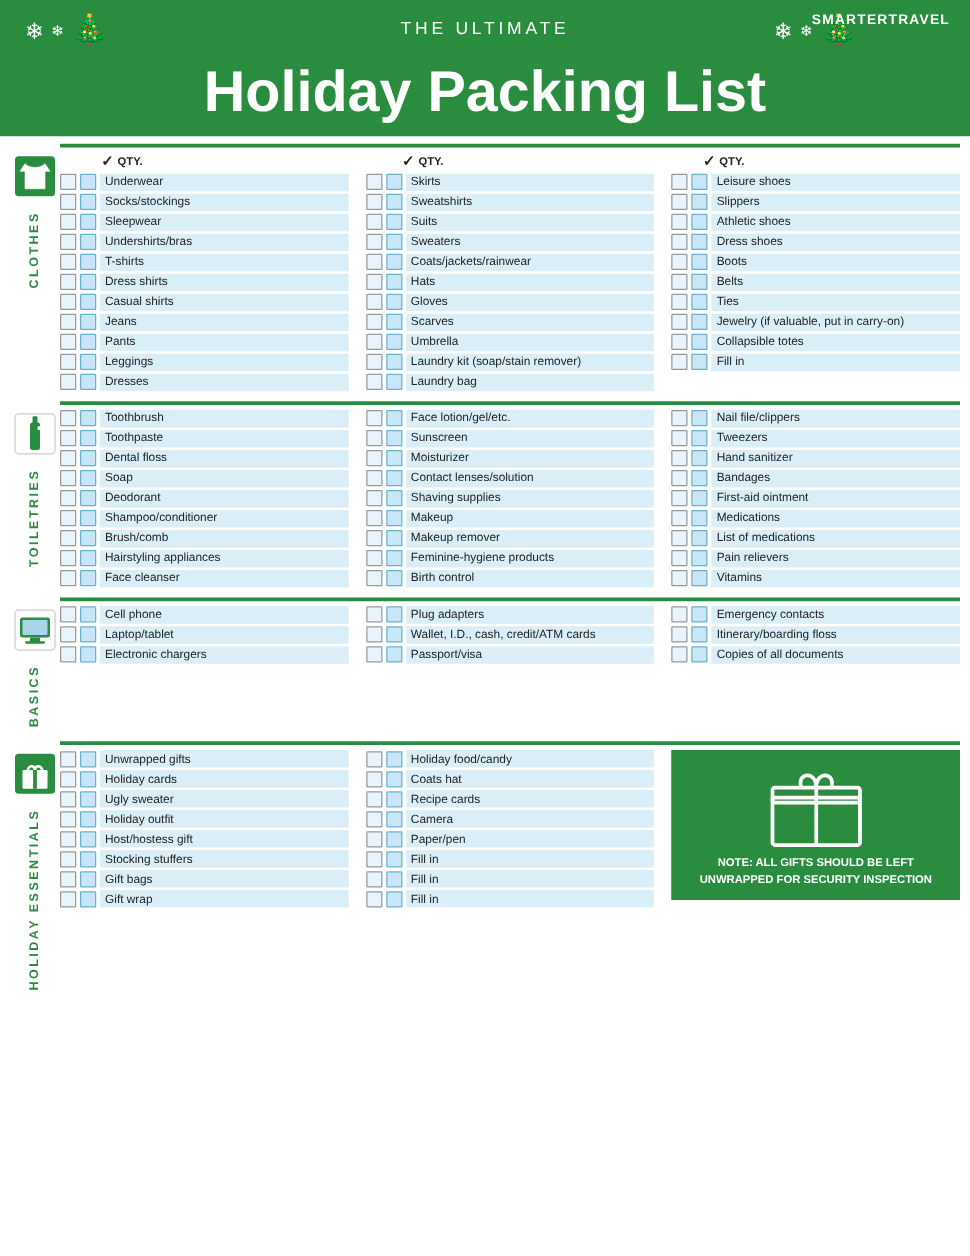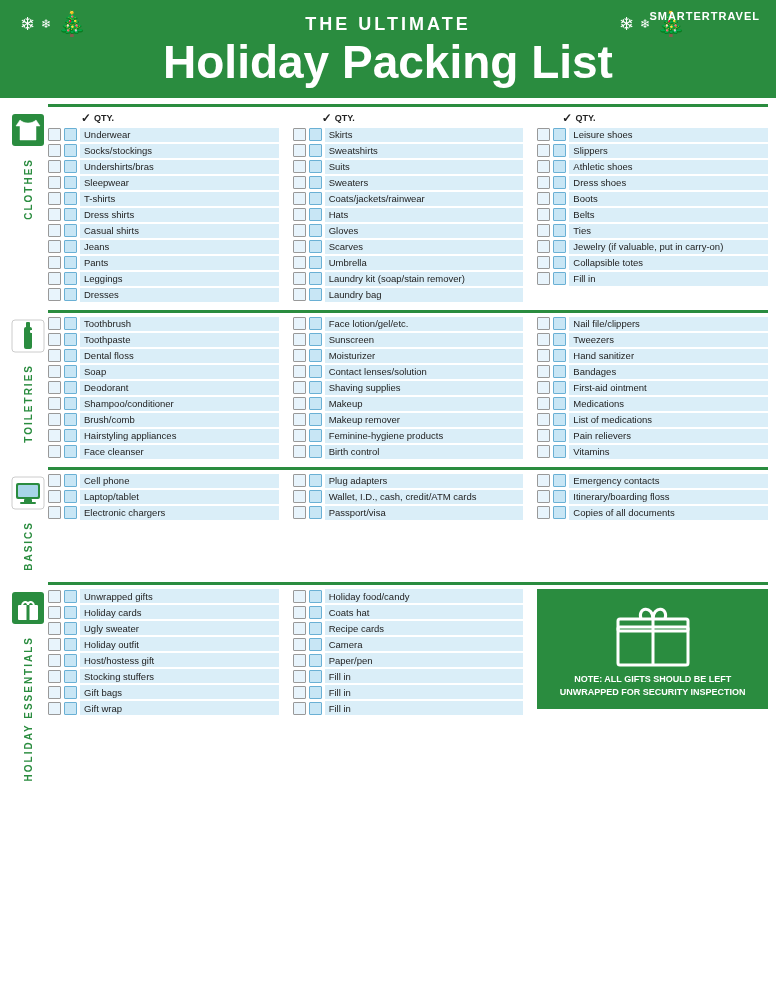--- a/index.html
+++ b/index.html
@@ -22,25 +22,25 @@
     .header .brand {
       position: absolute;
       top: 10px;
       right: 16px;
       font-size: 11px;
       font-weight: bold;
       letter-spacing: 1px;
       color: white;
     }
     .header .subtitle {
-      font-size: 18px;
-      font-weight: bold;
+      font-size: 14px;
+      font-weight: normal;
       letter-spacing: 3px;
       text-transform: uppercase;
-      margin-bottom: 2px;
+      margin-bottom: 18px;
     }
     .header .title {
       font-size: 46px;
       font-weight: 900;
       line-height: 1.1;
     }
     .header-deco-left {
       position: absolute;
       left: 20px;
       top: 10px;
@@ -245,26 +245,26 @@
                 <div class="item-label">Underwear</div>
               </div>
               <div class="list-item">
                 <div class="checkbox"></div>
                 <div class="checkbox-2"></div>
                 <div class="item-label">Socks/stockings</div>
               </div>
               <div class="list-item">
                 <div class="checkbox"></div>
                 <div class="checkbox-2"></div>
+                <div class="item-label">Sleepwear</div>
+              </div>
+              <div class="list-item">
+                <div class="checkbox"></div>
+                <div class="checkbox-2"></div>
                 <div class="item-label">Undershirts/bras</div>
-              </div>
-              <div class="list-item">
-                <div class="checkbox"></div>
-                <div class="checkbox-2"></div>
-                <div class="item-label">Sleepwear</div>
               </div>
               <div class="list-item">
                 <div class="checkbox"></div>
                 <div class="checkbox-2"></div>
                 <div class="item-label">T-shirts</div>
               </div>
               <div class="list-item">
                 <div class="checkbox"></div>
                 <div class="checkbox-2"></div>
                 <div class="item-label">Dress shirts</div>

